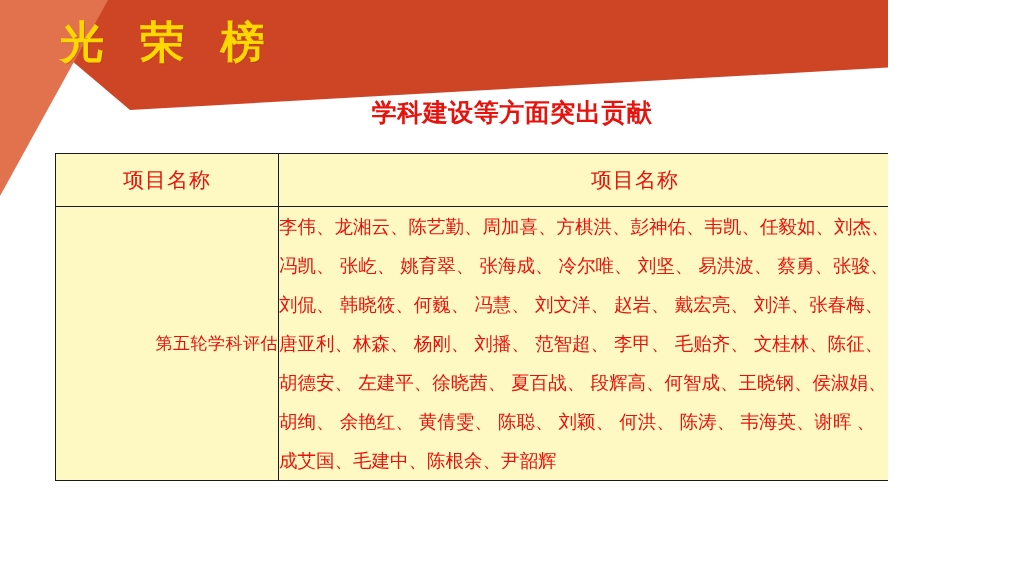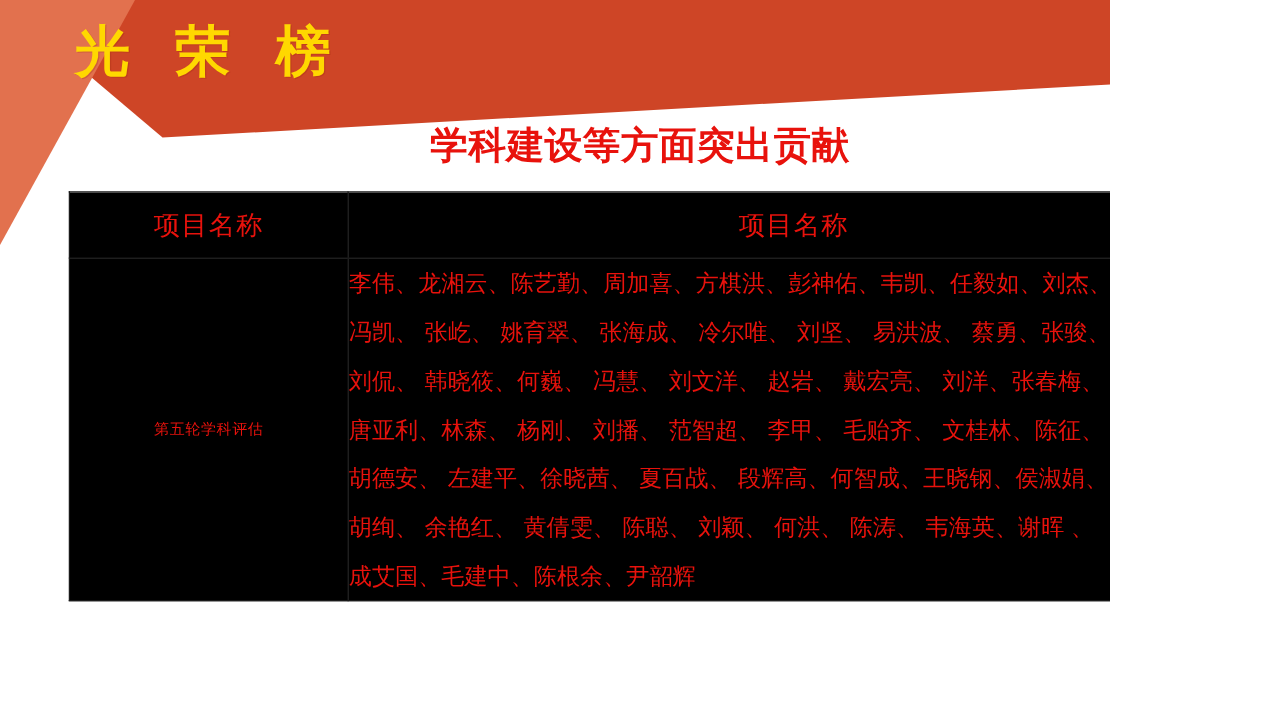--- a/index.html
+++ b/index.html
@@ -58,57 +58,57 @@
     text-shadow: 1px 1px 0 rgba(150,40,10,0.25);
   }
 
   
   .subtitle {
     position: absolute;
     left: 0;
     top: 96px;
     width: 1024px;
     text-align: center;
-    font-size: 30px;
+    font-size: 25px;
     font-weight: bold;
     color: #E8120C;
     letter-spacing: 0.5px;
     white-space: nowrap;
   }
 
   
   .honor-table {
     position: absolute;
     left: 55px;
     top: 153px;
     width: 936px;
     border-collapse: collapse;
     table-layout: fixed;
   }
   .honor-table td,
   .honor-table th {
     border: 1px solid #1a1a1a;
     padding: 0;
     vertical-align: middle;
-    background: #000000;
+    background: #fef9c3;
   }
   .col-name { width: 223px; }
   .col-people { width: 713px; }
 
   .th-cell {
     height: 52px;
     text-align: center;
     font-size: 21px;
     font-weight: normal;
     color: #E8120C;
     letter-spacing: 1px;
   }
   .project-cell {
-    text-align: center;
-    font-size: 12px;
+    text-align: right;
+    font-size: 17px;
     color: #E8120C;
     letter-spacing: 0.5px;
   }
   .people-cell {
     padding: 12px 10px 12px 10px;
     font-size: 18.5px;
     color: #E8120C;
     line-height: 39px;
     text-align: justify;
     text-justify: inter-ideograph;

